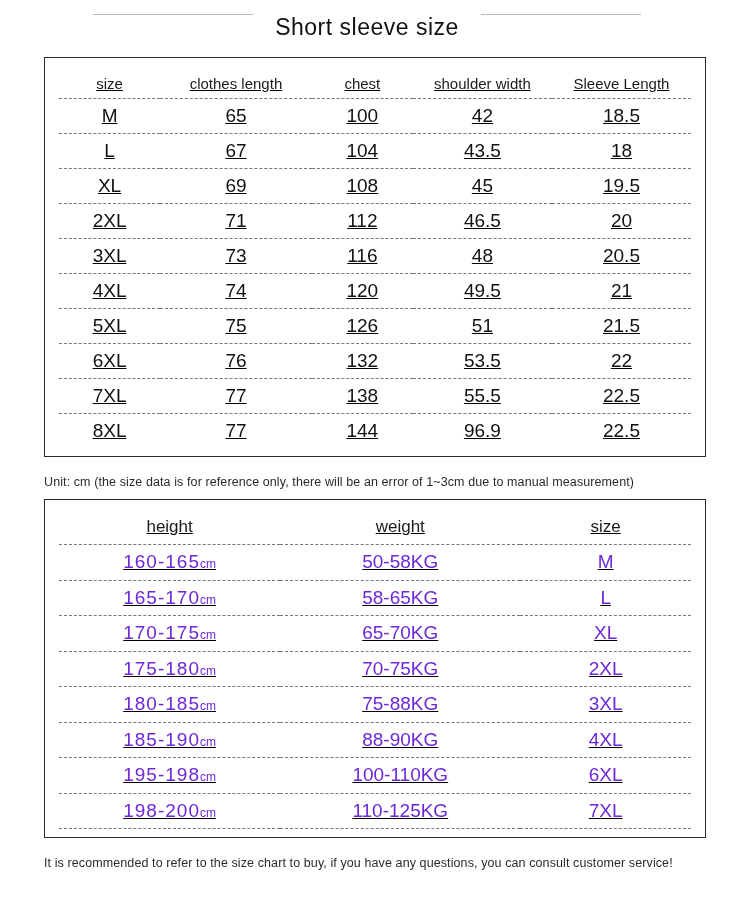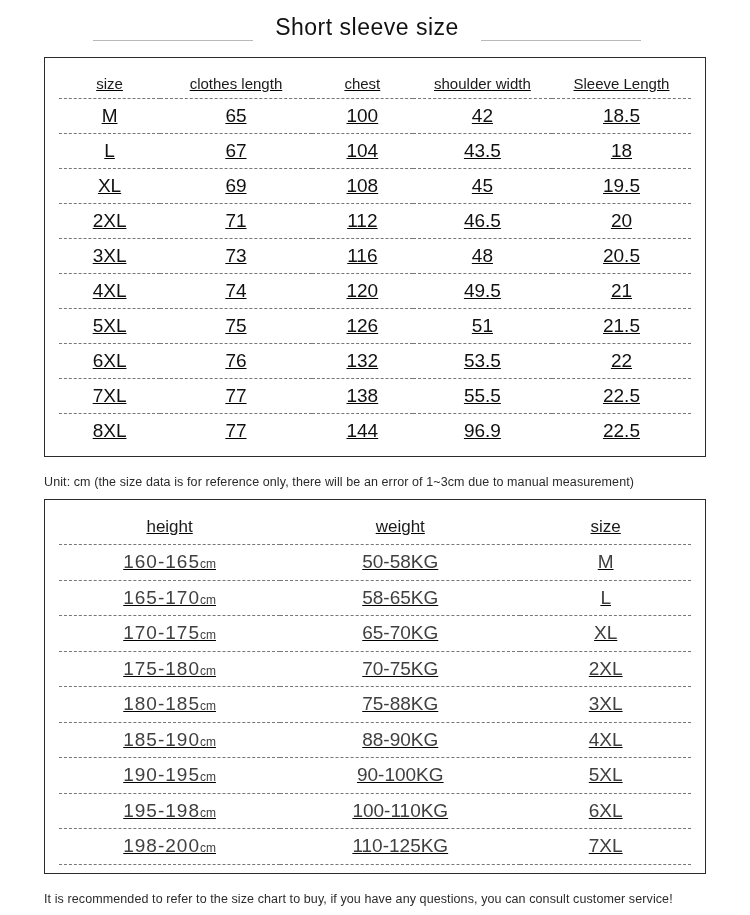--- a/index.html
+++ b/index.html
@@ -18,21 +18,21 @@
   .page {
     position: relative;
     width: 750px;
     height: 915px;
     box-sizing: border-box;
   }
 
   
   .title-row {
     display: flex;
-    align-items: flex-end;
+    align-items: flex-start;
     justify-content: center;
     padding-top: 14px;
     padding-left: 14px;
     padding-right: 30px;
   }
   .title-rule {
     height: 1px;
     background: #b9b9b9;
     flex: 0 0 160px;
   }
@@ -103,21 +103,21 @@
   #fit-table .hdr td {
     font-size: 17px;
     height: 34px;
     vertical-align: middle;
     color: #1a1a1a;
   }
   #fit-table .body-row td {
     font-size: 19px;
     height: 34.5px;
     vertical-align: middle;
-    color: #404040;
+    color: #6d28d9;
   }
   #fit-table .body-row td.height-cell {
     letter-spacing: 1px;
   }
   .cm-unit {
     font-size: 12px;
     letter-spacing: 0;
   }
 
   .footer-note {
@@ -269,25 +269,20 @@
             <td class="height-cell"><span>180-185</span><span class="cm-unit">cm</span></td>
             <td>75-88KG</td>
             <td>3XL</td>
           </tr>
           <tr class="body-row dashed-row">
             <td class="height-cell"><span>185-190</span><span class="cm-unit">cm</span></td>
             <td>88-90KG</td>
             <td>4XL</td>
           </tr>
           <tr class="body-row dashed-row">
-            <td class="height-cell"><span>190-195</span><span class="cm-unit">cm</span></td>
-            <td>90-100KG</td>
-            <td>5XL</td>
-          </tr>
-          <tr class="body-row dashed-row">
             <td class="height-cell"><span>195-198</span><span class="cm-unit">cm</span></td>
             <td>100-110KG</td>
             <td>6XL</td>
           </tr>
           <tr class="body-row dashed-row">
             <td class="height-cell"><span>198-200</span><span class="cm-unit">cm</span></td>
             <td>110-125KG</td>
             <td>7XL</td>
           </tr>
         </tbody>

